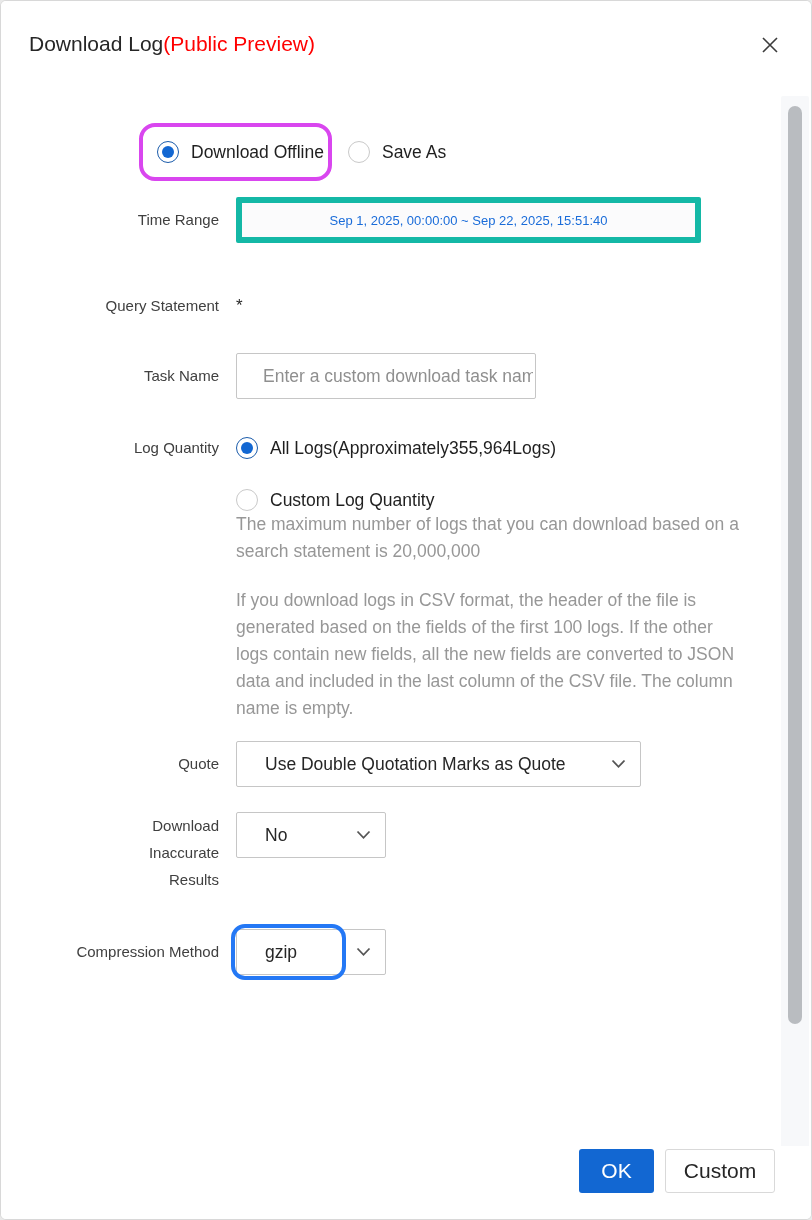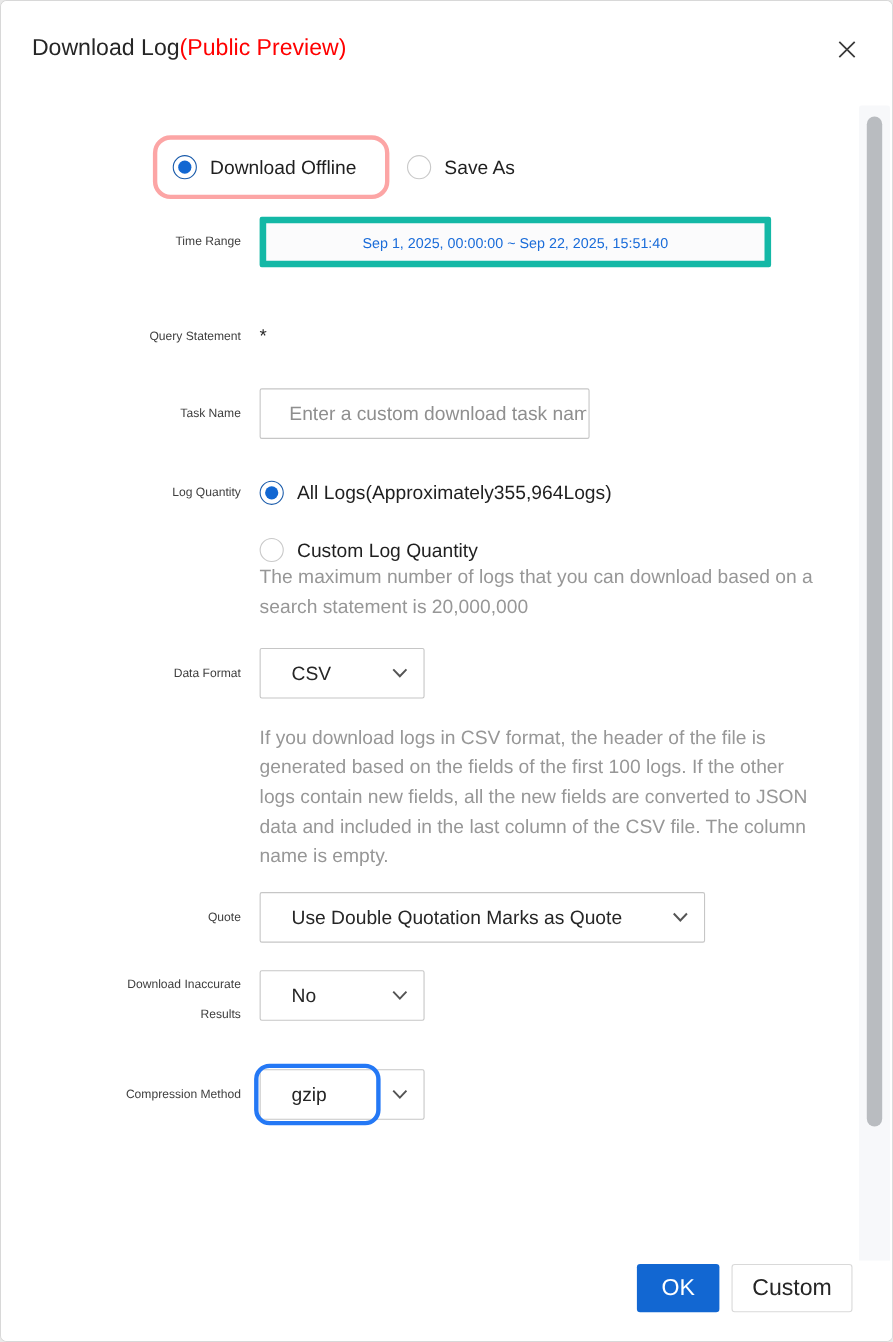--- a/index.html
+++ b/index.html
@@ -11,28 +11,28 @@
   .title{position:absolute;left:28px;top:31px;font-size:21px;font-weight:500;color:#262626;white-space:nowrap;}
   .title .badge{color:#ff0000;font-weight:500;}
   .close{position:absolute;right:30px;top:33px;width:22px;height:22px;cursor:pointer;
          display:flex;align-items:center;justify-content:center;}
   
   .body{position:absolute;top:90px;left:0;right:0;height:1057px;background:#fff;overflow:hidden;}
   .scroll-track{position:absolute;top:5px;right:2px;width:28px;height:1052px;background:#f7f8fa;border-radius:2px;}
   .scroll-thumb{position:absolute;top:10px;left:7px;width:14px;height:918px;background:#b9bcc0;border-radius:7px;}
   .frow{display:flex;align-items:center;margin-left:20px;}
   .frow.top{align-items:flex-start;}
-  .flabel{width:198px;text-align:right;margin-right:17px;font-size:11px;color:#404040;
+  .flabel{width:198px;text-align:right;margin-right:17px;font-size:15px;color:#404040;
           line-height:22px;flex-shrink:0;}
   .flabel.tall{line-height:27px;}
   .flabel .narrow{display:inline-block;max-width:110px;}
   
   .mode-row{display:flex;align-items:center;margin:32px 0 0 138px;}
-  .hl-ring{display:flex;align-items:center;border:4px solid #fca5a5;border-radius:16px;
-           padding:14px 26px 14px 14px;background:#fff;}
+  .hl-ring{display:flex;align-items:center;border:4px solid #d946ef;border-radius:16px;
+           padding:14px 4px 14px 14px;background:#fff;}
   .mode-opt{display:flex;align-items:center;}
   .radio{width:22px;height:22px;border-radius:50%;border:1.5px solid #c9c9c9;background:#fff;
          position:relative;flex-shrink:0;cursor:pointer;}
   .radio.sel{border-color:#1b5cab;}
   .radio.sel::after{content:'';position:absolute;left:3.5px;top:3.5px;width:12px;height:12px;
                     border-radius:50%;background:#1267d2;}
   .rlabel{margin-left:12px;font-size:17.5px;color:#1f1f1f;white-space:nowrap;}
   .saveas{margin-left:16px;}
   
   .range-box{width:465px;height:46px;border:6px solid #14b8a6;background:#fbfbfc;border-radius:2px;
@@ -125,31 +125,20 @@
           <span class="rlabel">All Logs(Approximately355,964Logs)</span>
         </div>
         <div class="mode-opt opt2">
           <span class="radio"></span>
           <span class="rlabel">Custom Log Quantity</span>
         </div>
         <div class="hint">The maximum number of logs that you can download based on a search statement is 20,000,000</div>
       </div>
     </div>
 
-    <div class="frow m-fmt">
-      <div class="flabel">Data Format</div>
-      <div class="select w150">
-        <span class="val">CSV</span>
-        <span class="chev">
-          <svg width="15" height="10" viewBox="0 0 15 10">
-              <path d="M1.5 1.5 L7.5 7.8 L13.5 1.5" fill="none" stroke="#555" stroke-width="1.8"></path>
-            </svg>
-        </span>
-      </div>
-    </div>
 
     <div class="csv-hint">If you download logs in CSV format, the header of the file is generated based on the fields of the first 100 logs. If the other logs contain new fields, all the new fields are converted to JSON data and included in the last column of the CSV file. The column name is empty.</div>
 
     <div class="frow m-quote">
       <div class="flabel">Quote</div>
       <div class="select w405">
         <span class="val">Use Double Quotation Marks as Quote</span>
         <span class="chev">
           <svg width="15" height="10" viewBox="0 0 15 10">
               <path d="M1.5 1.5 L7.5 7.8 L13.5 1.5" fill="none" stroke="#555" stroke-width="1.8"></path>

